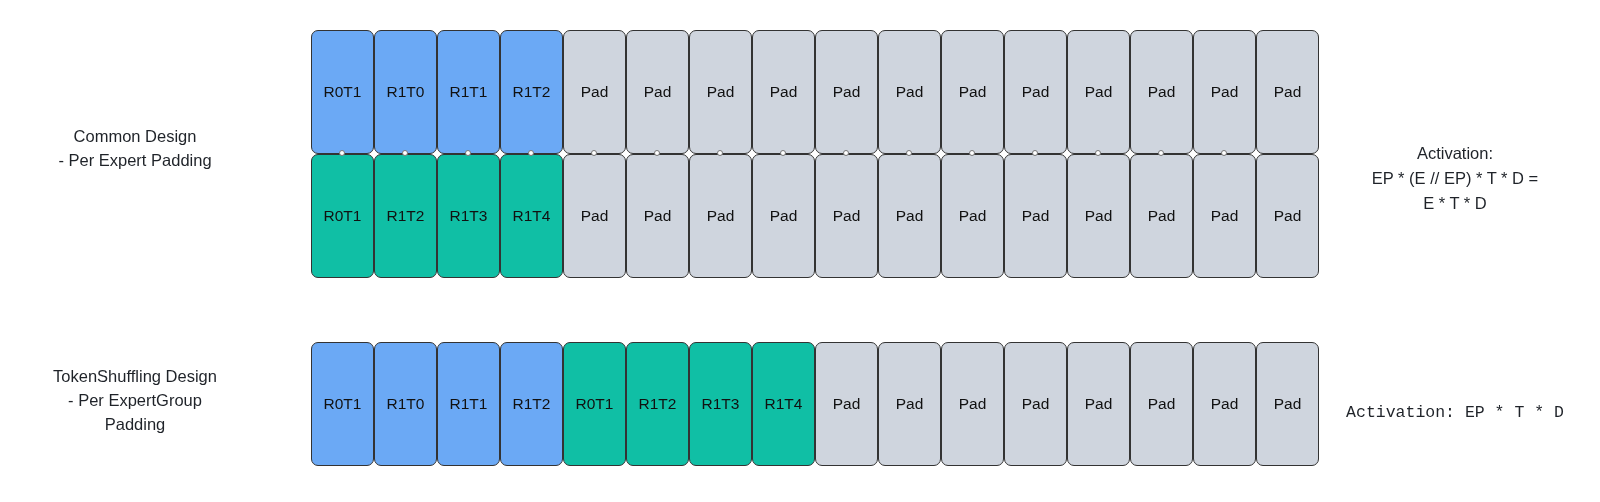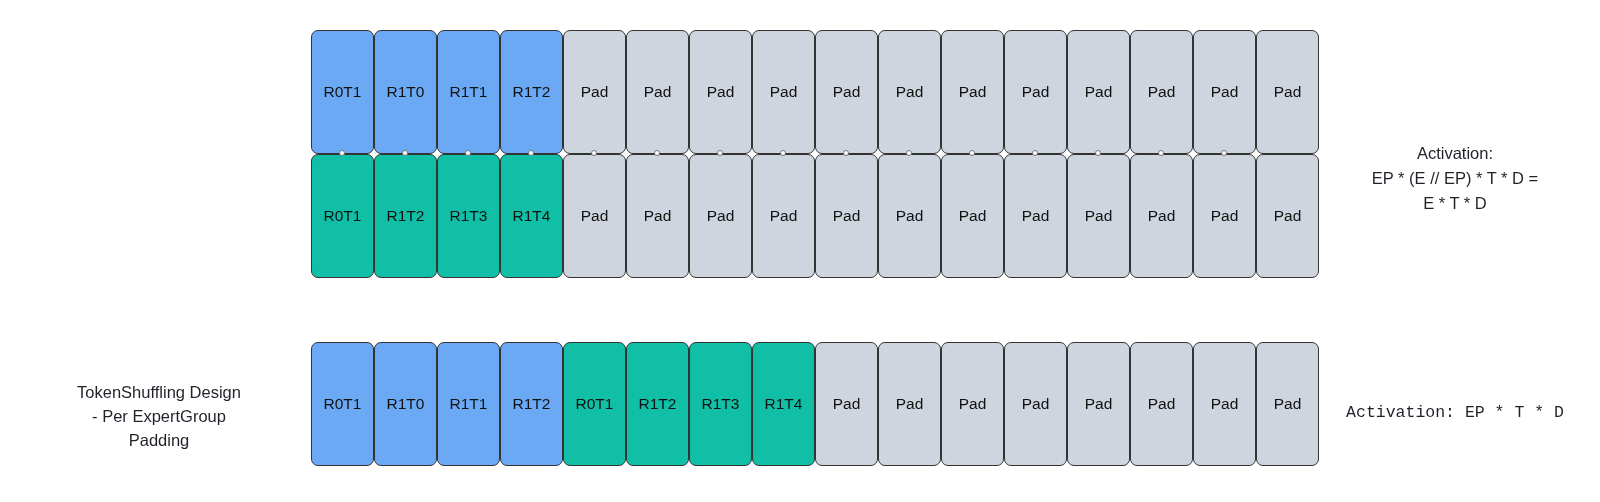--- a/index.html
+++ b/index.html
@@ -19,21 +19,21 @@
     position: absolute;
     width: 270px;
     left: 0;
     text-align: center;
     font-size: 16.5px;
     line-height: 24px;
     color: #1f2329;
     white-space: pre-line;
   }
   #label1 { top: 124px; }
-  #label2 { top: 380px; padding-left: 24px; }
+  #label2 { top: 364px; }
   .annotation {
     position: absolute;
     width: 260px;
     left: 1325px;
     text-align: center;
     font-size: 16.5px;
     line-height: 25px;
     color: #1f2329;
     white-space: pre-line;
   }
@@ -70,20 +70,22 @@
     border-radius: 50%;
     top: 120px;
     box-sizing: border-box;
   }
 </style>
 </head>
 <body>
 
 <div class="canvas">
 
+  <div class="side-label" id="label1">Common Design
+- Per Expert Padding</div>
 
   <div class="grid" id="grid1">
       <div class="cell-row">
         <div class="cell" style="background: rgb(107, 169, 245); border-color: rgb(51, 51, 51);">R0T1</div>
         <div class="cell" style="background: rgb(107, 169, 245); border-color: rgb(51, 51, 51);">R1T0</div>
         <div class="cell" style="background: rgb(107, 169, 245); border-color: rgb(51, 51, 51);">R1T1</div>
         <div class="cell" style="background: rgb(107, 169, 245); border-color: rgb(51, 51, 51);">R1T2</div>
         <div class="cell" style="background: rgb(207, 213, 222); border-color: rgb(51, 51, 51);">Pad</div>
         <div class="cell" style="background: rgb(207, 213, 222); border-color: rgb(51, 51, 51);">Pad</div>
         <div class="cell" style="background: rgb(207, 213, 222); border-color: rgb(51, 51, 51);">Pad</div>

